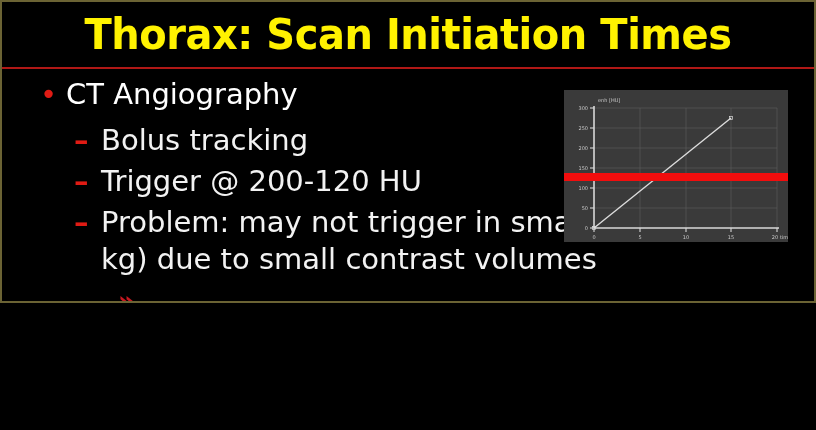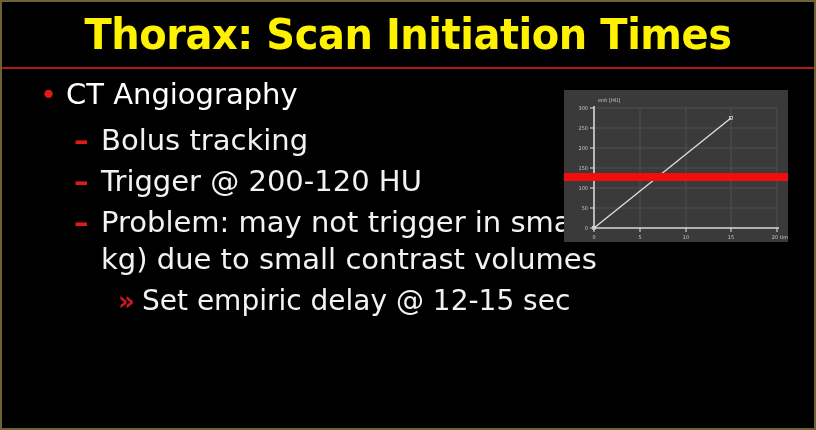--- a/index.html
+++ b/index.html
@@ -7,21 +7,21 @@
     padding: 0;
     background: #000000;
   }
   body {
     font-family: "DejaVu Sans", sans-serif;
   }
 
   #slide {
     position: relative;
     width: 816px;
-    height: 430px;
+    height: 303px;
     background: #000000;
     overflow: hidden;
     box-sizing: border-box;
     border: 2px solid #6b6334;
   }
 
   
   #title-bar {
     position: absolute;
     left: 0;
@@ -182,21 +182,20 @@
 
     <div class="spacer-xs"></div>
 
     <div class="lvl2 lvl2-wide">
       <span class="marker">–</span>
       <span>Problem:  may not trigger in small infants (&lt; 10 kg) due to small contrast volumes</span>
     </div>
 
     <div class="lvl3">
       <span class="marker">»</span>
-      <span>Set empiric delay @ 12-15 sec</span>
     </div>
 
   </div>
 
   <div id="chart-figure">
     <svg id="chart-svg" viewBox="0 0 224 152" xmlns="http://www.w3.org/2000/svg">
 
       <rect x="0" y="0" width="224" height="152" fill="#3A3A3A"></rect>
 
       <g stroke="#5A5A5A" stroke-width="0.7">

